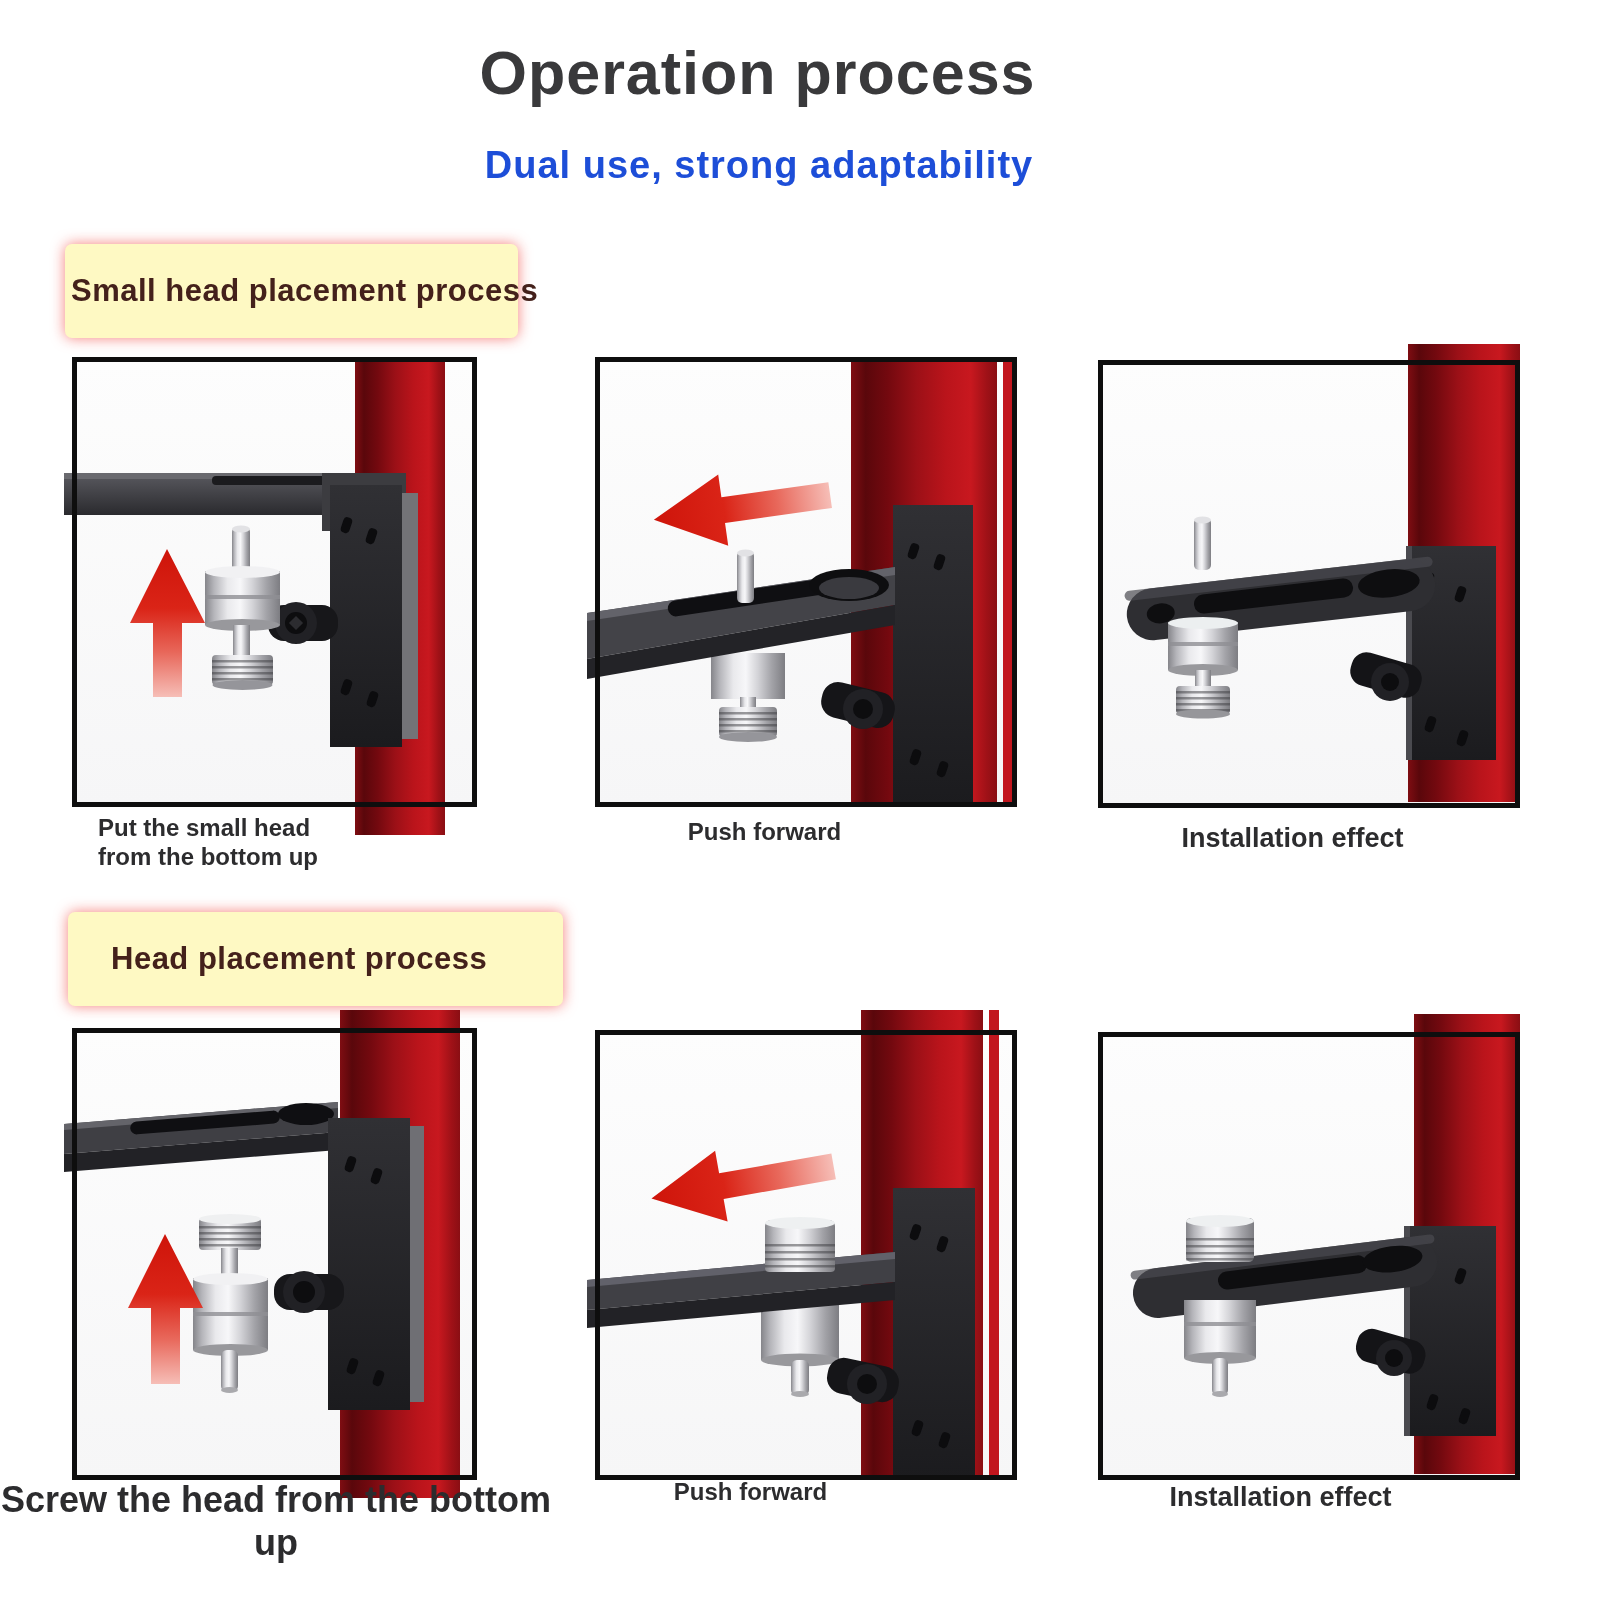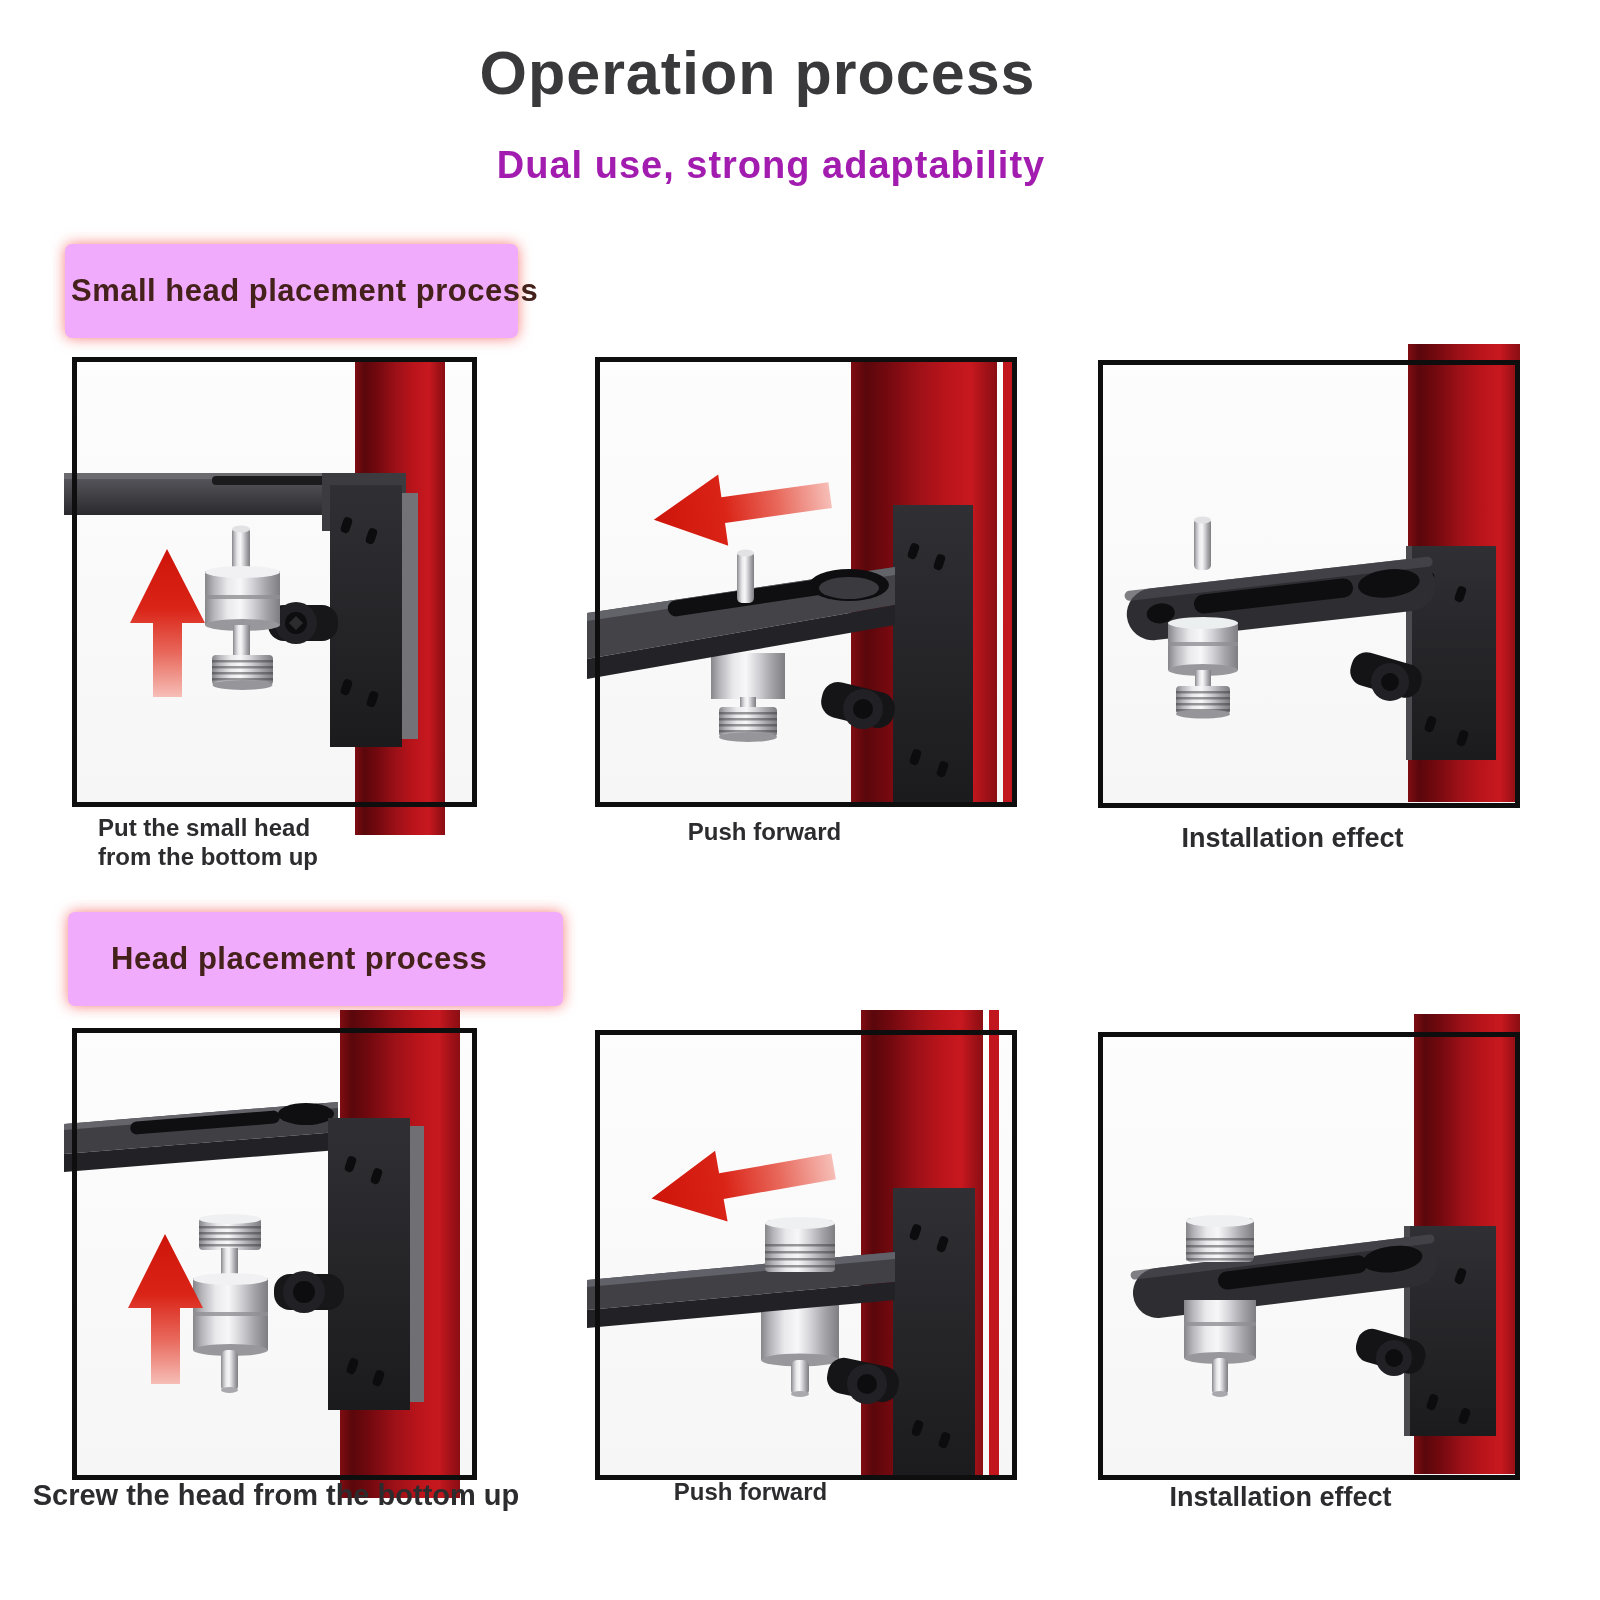--- a/index.html
+++ b/index.html
@@ -5,25 +5,25 @@
   html,body{margin:0;padding:0;}
   body{
     width:1600px;height:1600px;position:relative;background:#ffffff;
     font-family:"Liberation Sans", sans-serif;overflow:hidden;
   }
   .title{
     position:absolute;left:0;top:38px;width:1515px;text-align:center;
     font-size:61px;font-weight:700;color:#39393b;letter-spacing:1px;
   }
   .subtitle{
-    position:absolute;left:16px;top:144px;width:1510px;text-align:center;
-    font-size:38px;font-weight:700;color:#a21caf;letter-spacing:1px;
+    position:absolute;left:4px;top:144px;width:1510px;text-align:center;
+    font-size:38px;font-weight:700;color:#1d4ed8;letter-spacing:1px;
   }
   .banner{
-    position:absolute;background:#f0abfc;border-radius:7px;
+    position:absolute;background:#fef9c3;border-radius:7px;
     box-shadow:0 0 14px rgba(238,25,16,.55);
     display:flex;align-items:center;
     font-size:31px;font-weight:700;color:#44211b;letter-spacing:.5px;
     white-space:nowrap;
   }
   .banner.b1{left:65px;top:244px;width:447px;height:94px;padding-left:6px;}
   .banner.b2{left:68px;top:912px;width:452px;height:94px;padding-left:43px;}
   .panel{position:absolute;background:linear-gradient(180deg,#fdfdfd,#f6f6f7);}
   .panel svg{position:absolute;left:0;top:0;width:100%;height:100%;overflow:visible;}
   .frame{position:absolute;inset:0;border:5px solid #0e0e0e;z-index:3;pointer-events:none;}
@@ -33,21 +33,21 @@
   .p-r2c1{left:72px; top:1028px;width:405px;height:452px;}
   .p-r2c2{left:595px; top:1030px;width:422px;height:450px;}
   .p-r2c3{left:1098px;top:1032px;width:422px;height:448px;}
   .cap{
     position:absolute;font-size:24px;font-weight:700;color:#2c2c2e;
     line-height:1.2;white-space:pre-line;
   }
   .cap.r1c1{left:98px; top:814px; width:420px;text-align:left;}
   .cap.r1c2{left:552px; top:818px; width:425px;text-align:center;}
   .cap.r1c3{left:1080px;top:822px; width:425px;text-align:center;font-size:27px;}
-  .cap.r2c1{left:0px;  top:1478px;width:552px;text-align:center;font-size:29px;}
+  .cap.r2c1{left:0px;  top:1478px;width:552px;text-align:center;font-size:36px;}
   .cap.r2c2{left:538px; top:1478px;width:425px;text-align:center;}
   .cap.r2c3{left:1068px;top:1481px;width:425px;text-align:center;font-size:27px;}
 </style>
 </head>
 <body>
 
 <svg width="0" height="0" style="position:absolute" aria-hidden="true">
   <defs>
     <linearGradient id="gpost" x1="0" y1="0" x2="1" y2="0">
       <stop offset="0" stop-color="#7f0d12"></stop>

